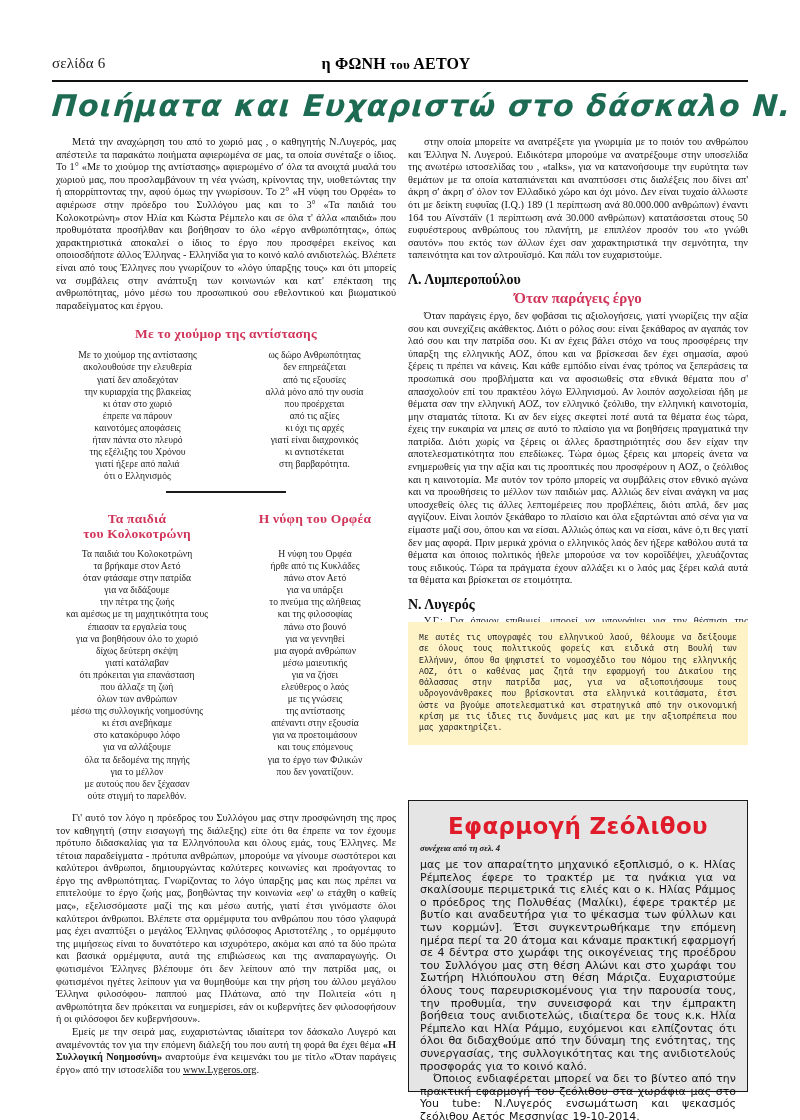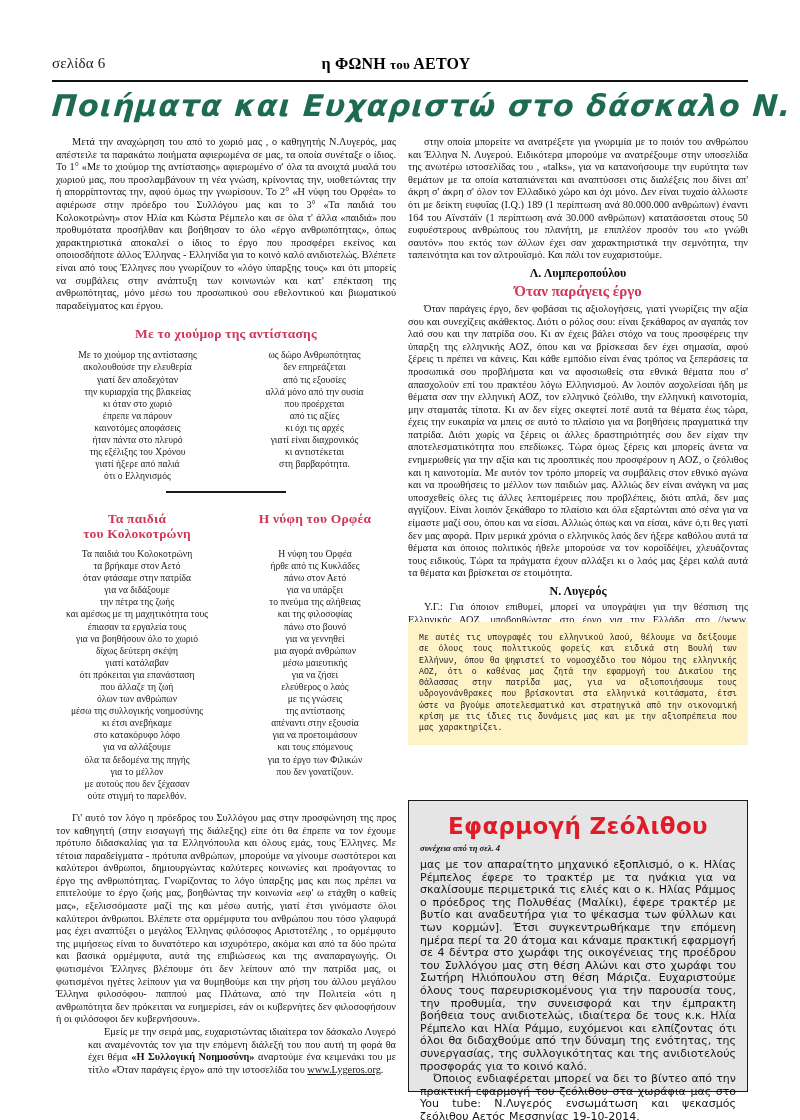--- a/index.html
+++ b/index.html
@@ -94,21 +94,21 @@
   p.body {
     margin: 0 0 0 0;
     font-family: "Liberation Serif", serif;
     font-size: 10.3px;
     line-height: 12.6px;
     text-align: justify;
     text-indent: 16px;
     color: #141414;
     hyphens: none;
   }
-  p.body + p.body { margin-top: 0px; margin-left: 32px; }
+  p.body + p.body { margin-top: 0px; }
 
   .poem-section-title {
     text-align: center;
     font-family: "Liberation Serif", serif;
     font-weight: bold;
     font-size: 13.5px;
     color: #d0355a;
     margin: 14px 0 7px 0;
     letter-spacing: .2px;
   }
@@ -137,26 +137,26 @@
 
   .pair-wrap {
     display: flex;
     gap: 16px;
     margin-top: 4px;
   }
   .pair-wrap > div { flex: 1; }
 
   
   .byline {
-    text-align: center;
-    font-family: "Liberation Serif", serif;
-    font-weight: bold;
-    font-size: 12px;
+    text-align: left;
+    font-family: "Liberation Serif", serif;
+    font-weight: bold;
+    font-size: 14px;
     color: #0f0f0f;
-    margin-top: 4px;
+    margin-top: 10px;
   }
   .red-head {
     text-align: center;
     font-family: "Liberation Serif", serif;
     font-weight: bold;
     font-size: 15px;
     color: #d0355a;
     margin: 2px 0 3px 0;
   }
 

